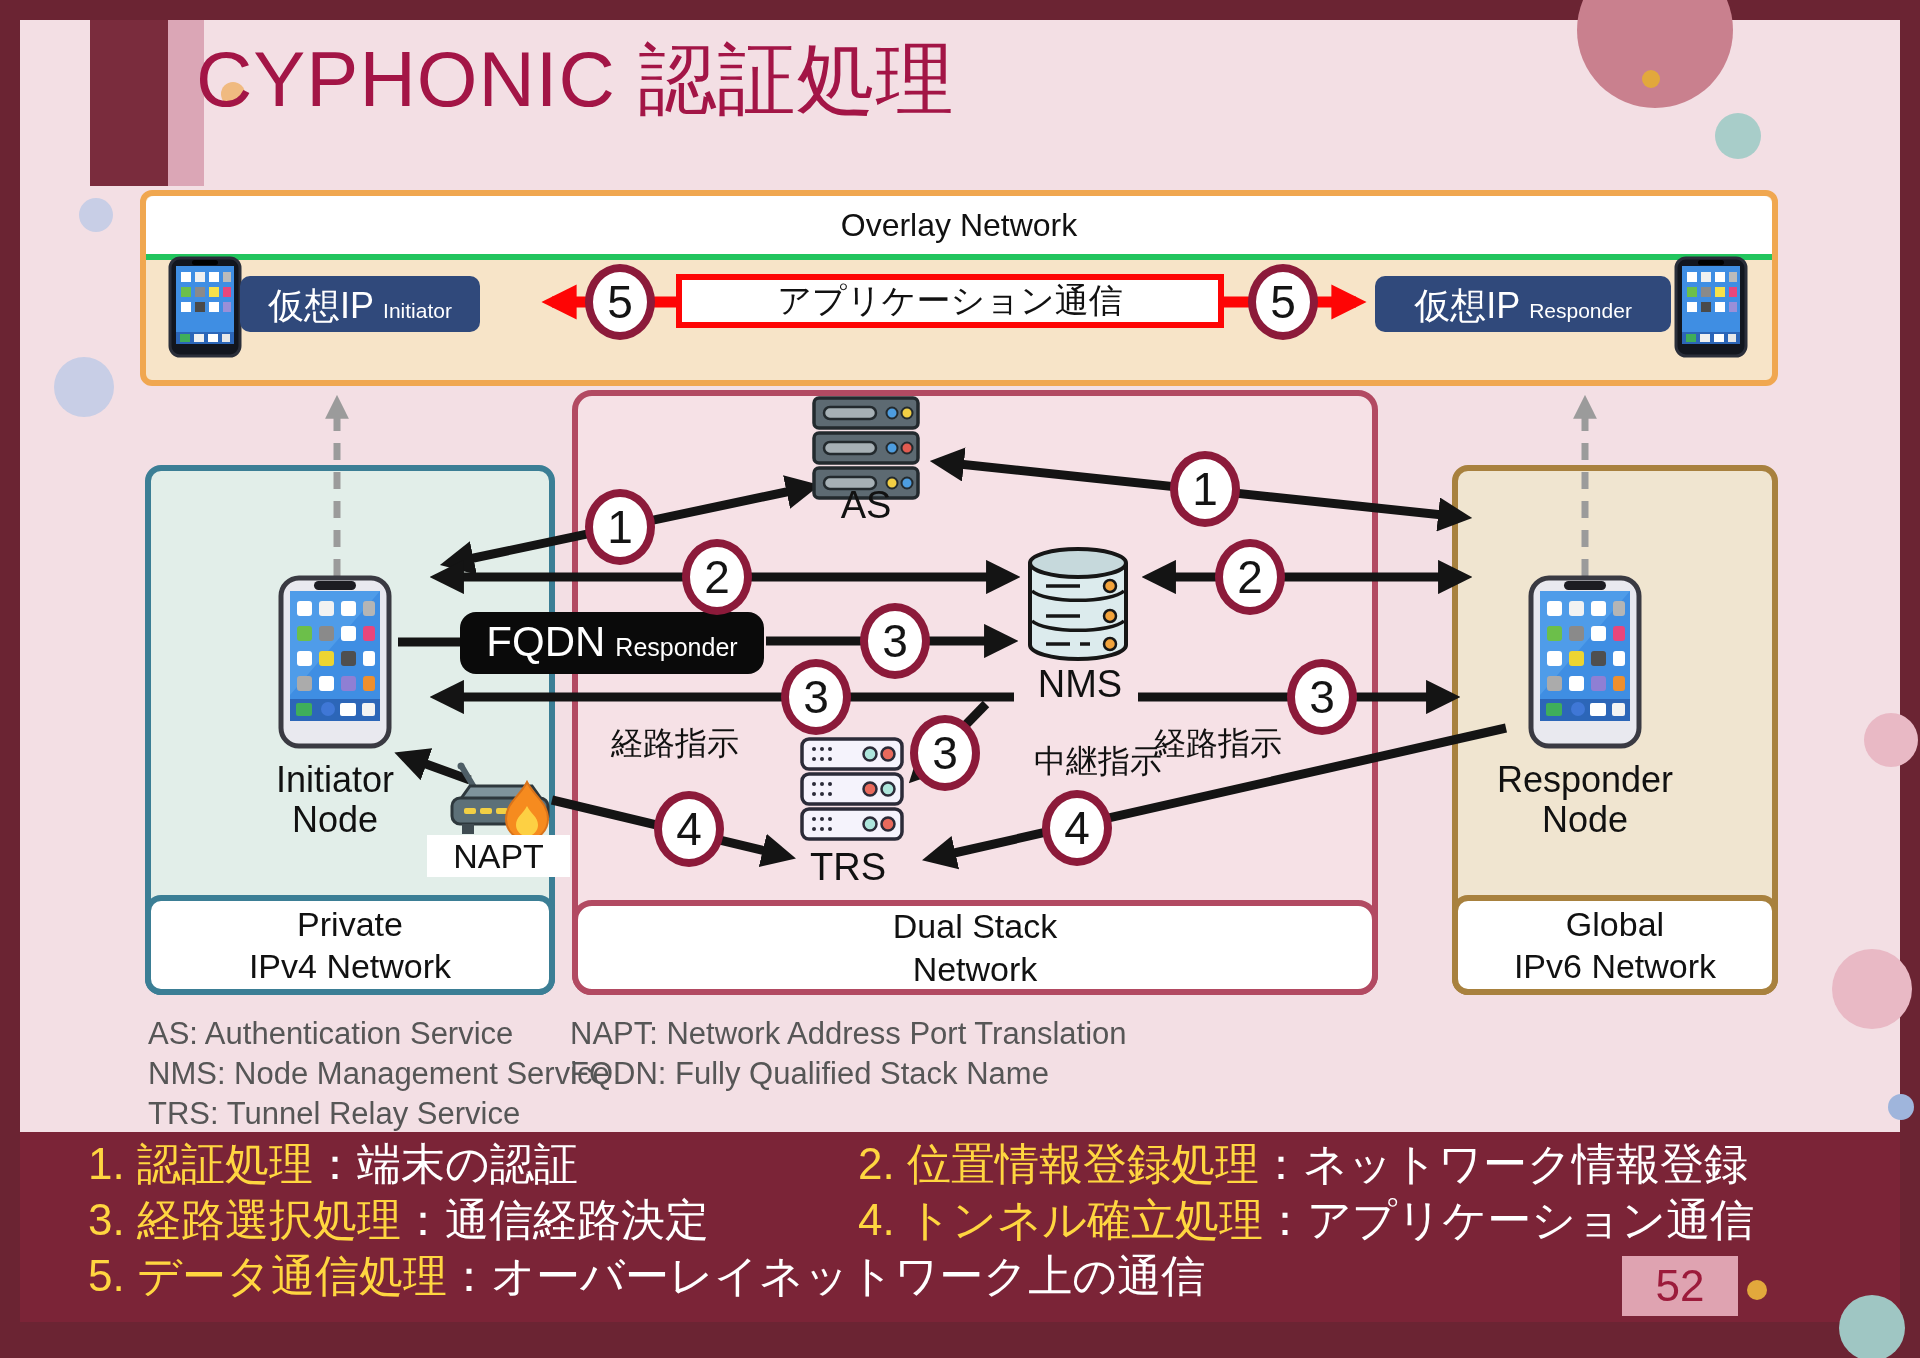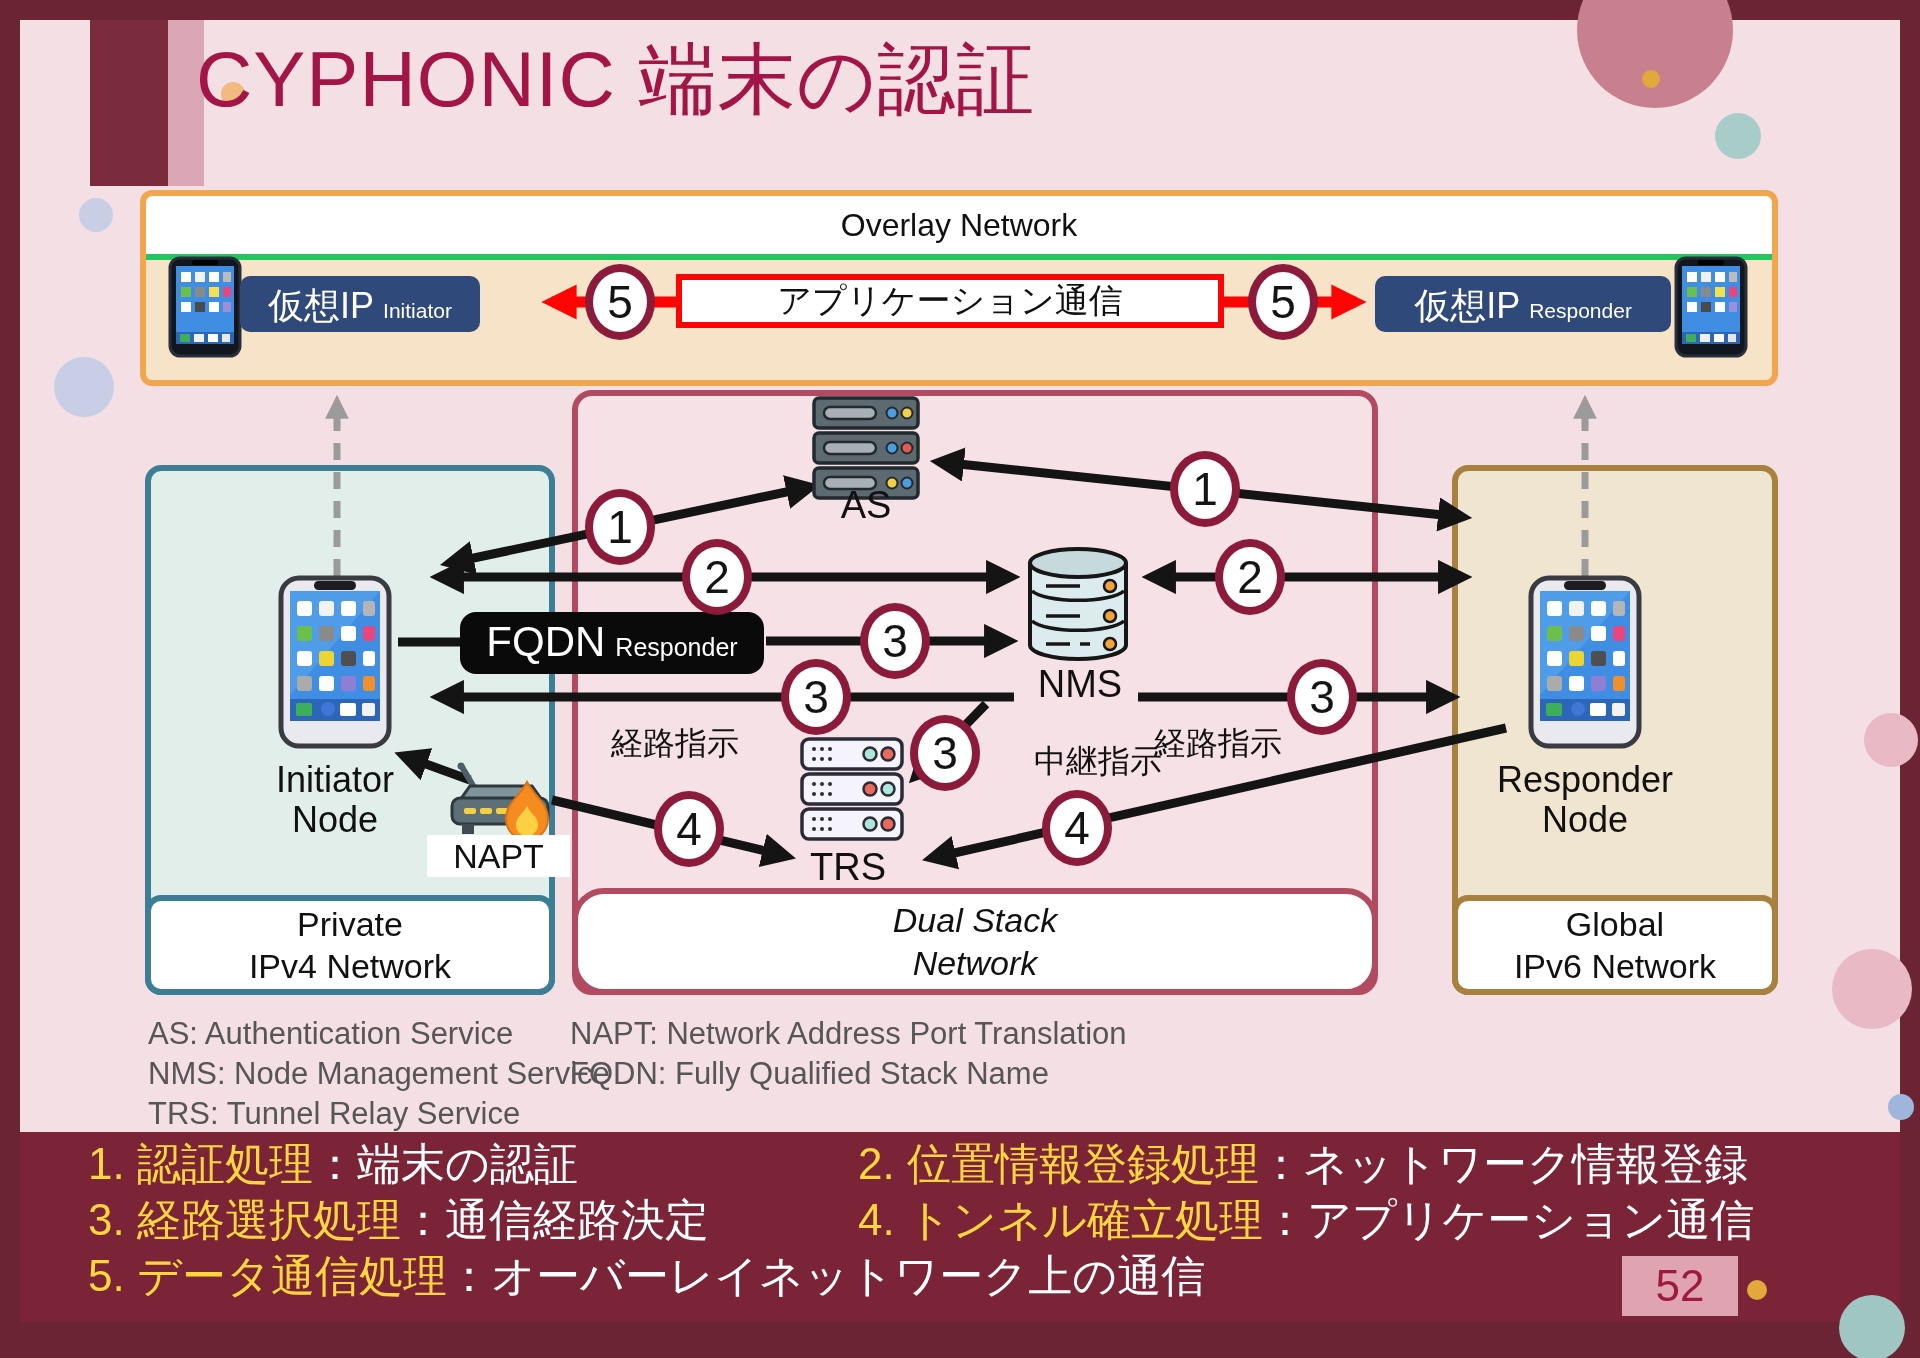--- a/index.html
+++ b/index.html
@@ -49,33 +49,33 @@
 <div class="ab dot" style="left:1715px;top:113px;width:46px;height:46px;background:#A8CDC9;"></div>
 <div class="ab dot" style="left:79px;top:198px;width:34px;height:34px;background:#C8CEE6;"></div>
 <div class="ab dot" style="left:54px;top:357px;width:60px;height:60px;background:#C8CEE6;"></div>
 <div class="ab dot" style="left:1864px;top:713px;width:54px;height:54px;background:#E9B9C5;"></div>
 <div class="ab dot" style="left:1832px;top:949px;width:80px;height:80px;background:#E9B9C5;"></div>
 <div class="ab dot" style="left:1888px;top:1094px;width:26px;height:26px;background:#9FB5DC;"></div>
 
 <div class="ab title-block" style="top:20px;"></div>
 <div class="ab title-stripe" style="top:20px;"></div>
 <div class="ab dot" style="left:221px;top:82px;width:24px;height:24px;background:#F0BA80;"></div>
-<div class="ab page-title">CYPHONIC 端末の認証</div>
+<div class="ab page-title">CYPHONIC 認証処理</div>
 
 <div class="ab ov-box" style="left:140px;top:190px;"></div>
 <div class="ab ov-strip" style="left:146px;top:196px;">Overlay Network</div>
 
 <div class="ab net" style="left:145px;top:465px;width:410px;height:530px;background:#E2EEE9;border:6px solid #3B7E95;">
   <div class="net-label" style="height:100px;border:6px solid #3B7E95;">
     <span>Private</span>
     <span>IPv4 Network</span>
   </div>
 </div>
 <div class="ab net" style="left:572px;top:390px;width:806px;height:605px;background:#F6E1E6;border:6px solid #B24A62;border-radius:20px;">
-  <div class="net-label" style="height:107px;border:6px solid #B24A62;border-radius:32px;font-style:italic;">
+  <div class="net-label" style="height:95px;border:6px solid #B24A62;border-radius:20px;">
     <span>Dual Stack</span>
     <span>Network</span>
   </div>
 </div>
 <div class="ab net" style="left:1452px;top:465px;width:326px;height:530px;background:#F0E5D0;border:6px solid #A8813E;">
   <div class="net-label" style="height:100px;border:6px solid #A8813E;">
     <span>Global</span>
     <span>IPv6 Network</span>
   </div>
 </div>

